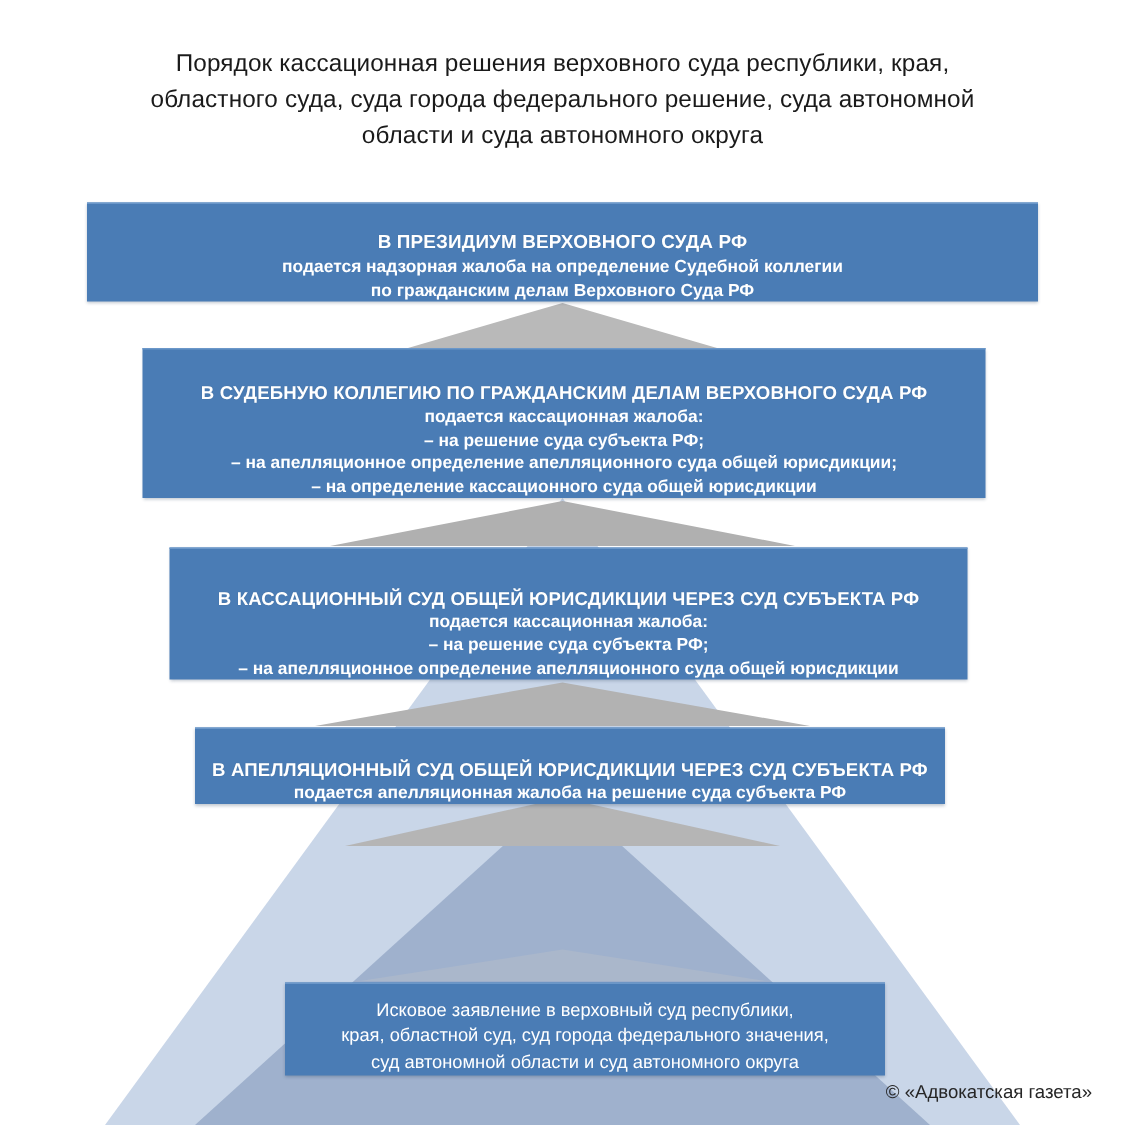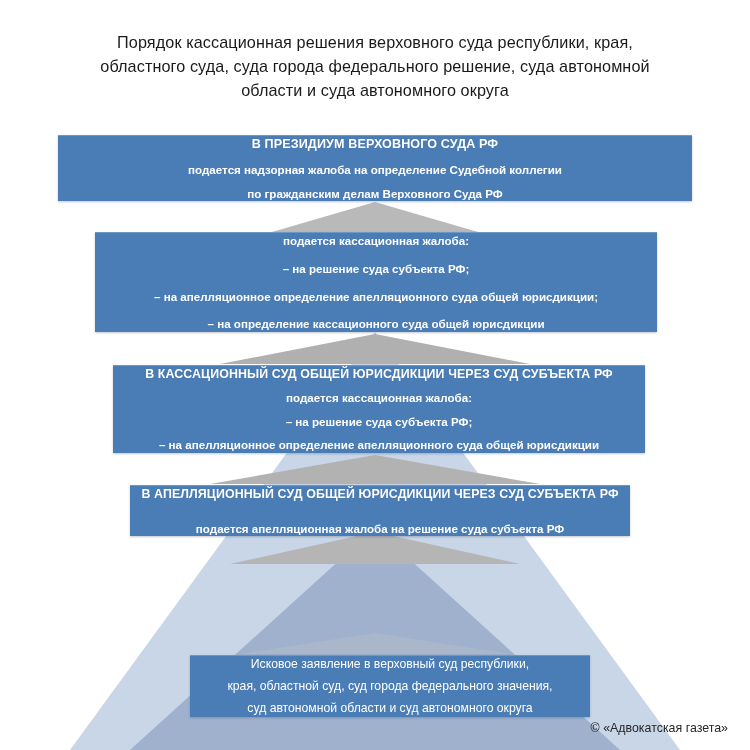--- a/index.html
+++ b/index.html
@@ -45,21 +45,21 @@
   }
 
   
   .band {
     position: absolute;
     background: #4a7cb5;
     box-sizing: border-box;
     display: flex;
     flex-direction: column;
     align-items: center;
-    justify-content: space-between;
+    justify-content: flex-end;
     color: #ffffff;
     text-align: center;
     box-shadow: 0 1px 2px rgba(40,60,90,0.28);
     border-top: 1px solid #6b97c9;
   }
   .band .hdr {
     font-weight: bold;
     font-size: 12.4px;
     line-height: 16px;
     letter-spacing: 0.1px;
@@ -122,20 +122,21 @@
     <polygon points="375,633 510,654 240,654" fill="#aab7cb"></polygon>
   </svg>
 
   <div class="band" id="band-1">
     <div class="hdr">В ПРЕЗИДИУМ ВЕРХОВНОГО СУДА РФ</div>
     <div class="sub">подается надзорная жалоба на определение Судебной коллегии</div>
     <div class="sub">по гражданским делам Верховного Суда РФ</div>
   </div>
 
   <div class="band" id="band-2">
+    <div class="hdr">В СУДЕБНУЮ КОЛЛЕГИЮ ПО ГРАЖДАНСКИМ ДЕЛАМ ВЕРХОВНОГО СУДА РФ</div>
     <div class="sub">подается кассационная жалоба:</div>
     <div class="sub">– на решение суда субъекта РФ;</div>
     <div class="sub">– на апелляционное определение апелляционного суда общей юрисдикции;</div>
     <div class="sub">– на определение кассационного суда общей юрисдикции</div>
   </div>
 
   <div class="band" id="band-3">
     <div class="hdr">В КАССАЦИОННЫЙ СУД ОБЩЕЙ ЮРИСДИКЦИИ ЧЕРЕЗ СУД СУБЪЕКТА РФ</div>
     <div class="sub">подается кассационная жалоба:</div>
     <div class="sub">– на решение суда субъекта РФ;</div>

